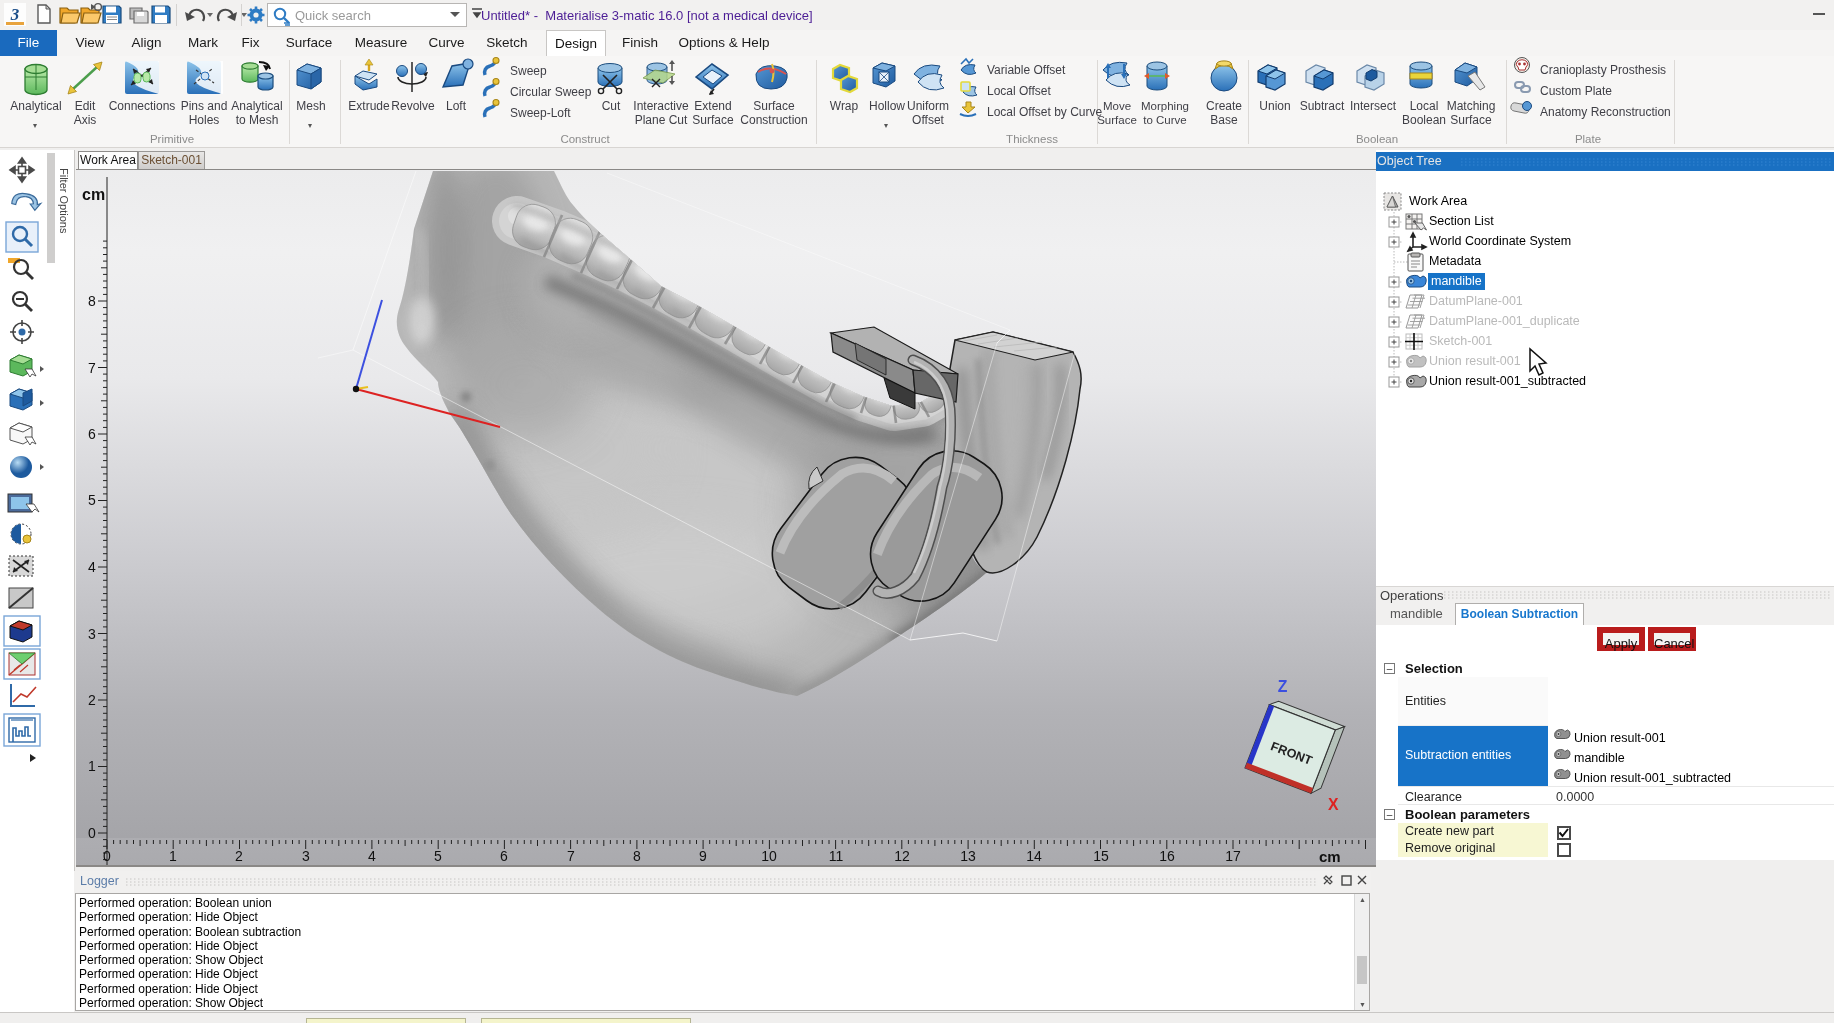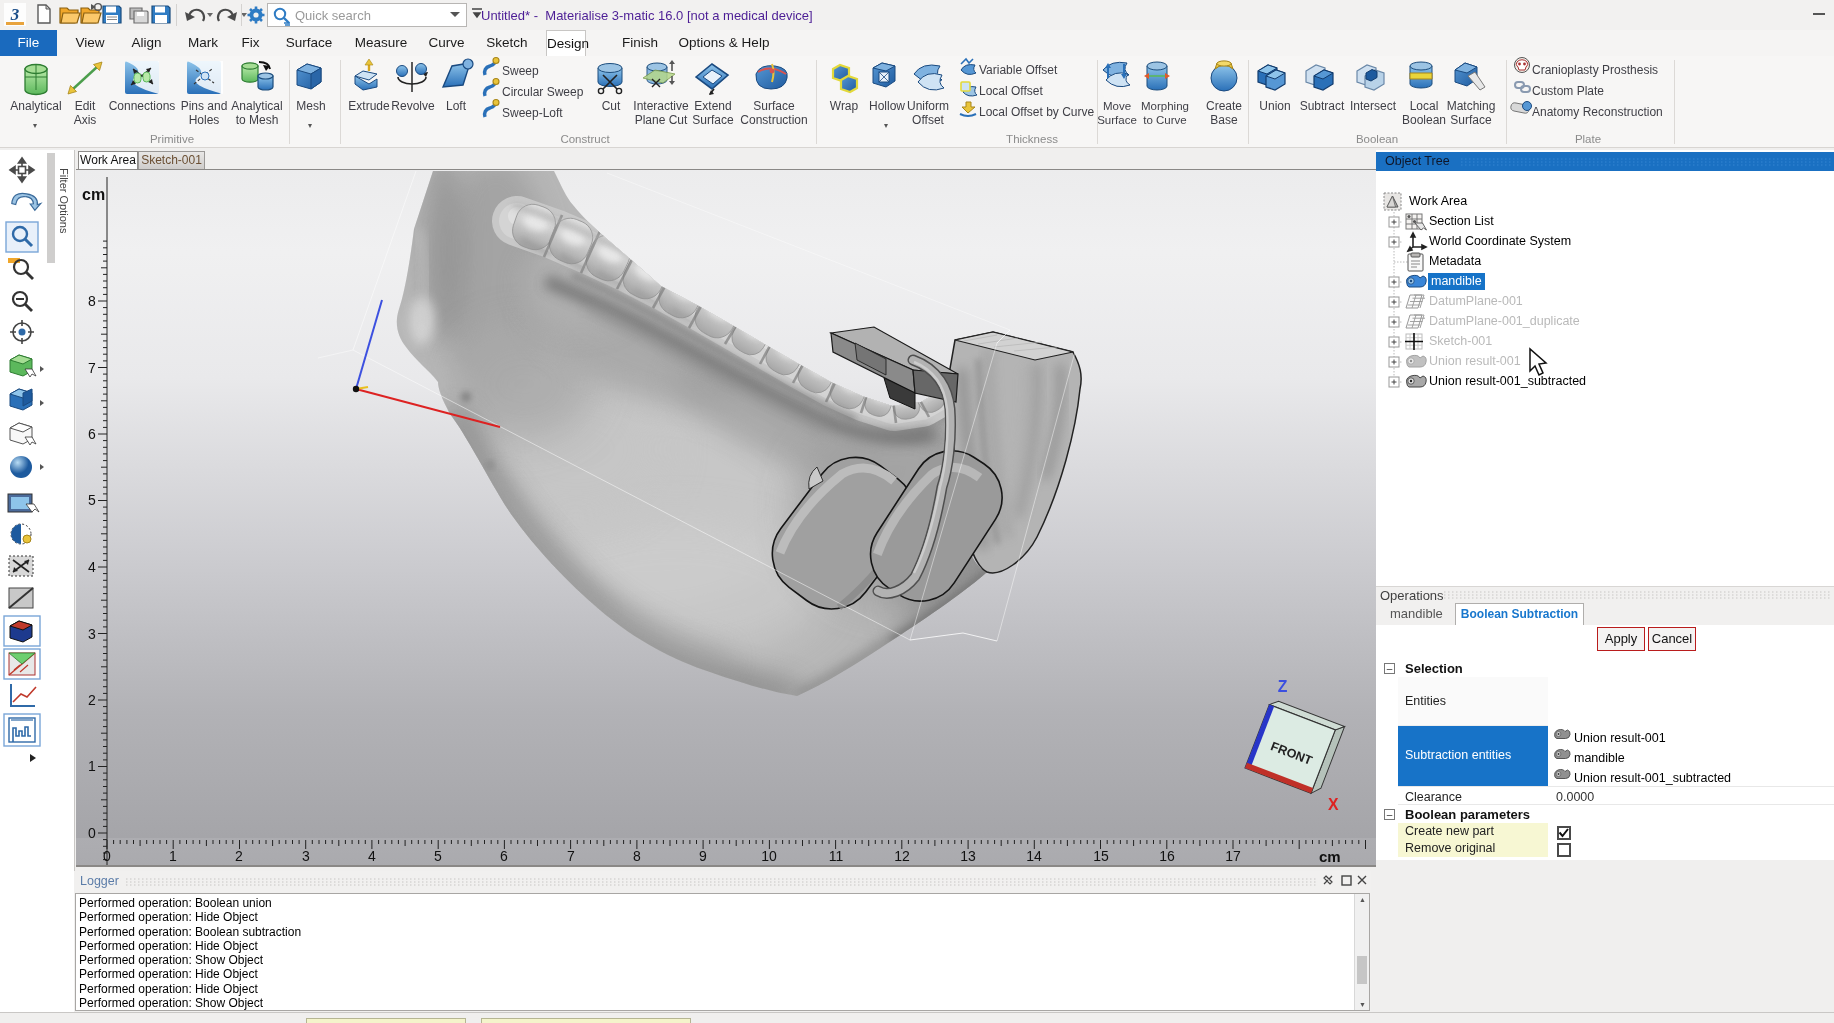--- a/index.html
+++ b/index.html
@@ -10,21 +10,21 @@
 #titlebar { position:absolute; left:0; top:0; width:1834px; height:30px; background:#f2f1f0; }
 #titlebar .ttext { position:absolute; left:481px; top:8px; font-size:13px; color:#4c1d95; }
 
 #menubar { position:absolute; left:0; top:30px; width:1834px; height:26px; background:#f5f4f3; }
 .mitem { position:absolute; top:0; height:26px; line-height:26px; font-size:13.5px; color:#1b1b1b; text-align:center; }
 #mfile { background:#1a6abe; color:#fff; }
 #mdesign { background:#ffffff; border:1px solid #c8c6c4; border-bottom:none; color:#111; }
 
 #ribbon { position:absolute; left:0; top:56px; width:1834px; height:92px; background:#f7f6f5; border-bottom:1px solid #d8d5d2; }
 .rlabel { position:absolute; font-size:12px; color:#3f3f46; text-align:center; line-height:13.5px; }
-.rsmall { position:absolute; font-size:12px; color:#3f3f46; white-space:nowrap; }
+.rsmall { position:absolute; font-size:12px; color:#3f3f46; white-space:nowrap;margin-left:8px; }
 .rgroup { position:absolute; top:77px; font-size:11.5px; color:#8b8b8b; text-align:center; }
 .rsep { position:absolute; top:4px; width:1px; height:84px; background:#dcd9d6; }
 .caret { position:absolute; font-size:8px; color:#555; }
 
 #lefttb { position:absolute; left:0; top:150px; width:75px; height:862px; background:#ffffff; border-right:1px solid #c9c7c5; }
 #filteropt { position:absolute; left:58px; top:168px; font-size:11px; color:#444; writing-mode:vertical-rl; }
 #lhandle { position:absolute; left:47px; top:153px; width:8px; height:110px; background:#cfcecd; }
 
 #vptabs { position:absolute; left:76px; top:151px; width:1300px; height:18px; background:#f0efee; }
 .vtab { position:absolute; top:0; height:18px; line-height:17px; font-size:12px; text-align:center; }
@@ -33,31 +33,31 @@
 #viewport { position:absolute; left:76px; top:169px; width:1300px; height:697px; }
 
 #logger { position:absolute; left:74px; top:871px; width:1297px; height:141px; background:#f1f0ef; }
 #loghdr { position:absolute; left:0; top:0; width:1297px; height:20px; }
 #loghdr .t { position:absolute; left:6px; top:3px; font-size:12.5px; color:#5b7ca8; }
 #logbox { position:absolute; left:1px; top:22px; width:1295px; height:118px; background:#ffffff; border:1px solid #a8a6a4; }
 #logtext { position:absolute; left:3px; top:2px; font-size:12px; line-height:14.3px; color:#000; white-space:pre; }
 
 #rpanel { position:absolute; left:1376px; top:150px; width:458px; height:862px; background:#ffffff; }
 #othdr { position:absolute; left:0; top:2px; width:458px; height:19px; background:#1a70c2; }
-#othdr .t { position:absolute; left:9px; top:2px; font-size:12.5px; color:#0f172a; }
+#othdr .t { position:absolute; left:1px; top:2px; font-size:12.5px; color:#e5e5e5; }
 #otsearch { position:absolute; left:0; top:21px; width:458px; height:20px; background:#fff; border-bottom:1px solid #e4e2e0; }
 #otsearch .ph { position:absolute; left:36px; top:3px; font-style:italic; font-size:12.5px; color:#a0a0a0; }
 .trow { position:absolute; font-size:12.5px; color:#000; white-space:nowrap; }
 .trow.dim { color:#b9b9b9; }
 #ophdr { position:absolute; left:0; top:436px; width:458px; height:17px; background:#f1f0ef; border-top:1px solid #d8d6d4; }
 #ophdr .t { position:absolute; left:4px; top:1px; font-size:13px; color:#3f3f3f; }
 #optabs { position:absolute; left:0; top:453px; width:458px; height:22px; background:#f1f0ef; }
 #optab1 { position:absolute; left:14px; top:3px; font-size:13px; color:#555; }
 #optab2 { position:absolute; left:79px; top:0px; width:129px; height:22px; background:#fff; border:1px solid #b0aeac; border-bottom:none; text-align:center; line-height:21px; font-size:12px; font-weight:bold; color:#1877cd; white-space:nowrap; }
-.opbtn { position:absolute; top:477px; height:24px; background:#f4f3f2; border:1px solid #b91c1c; font-size:13px; text-align:center; line-height:22px; color:#111; }
+.opbtn { position:absolute; top:477px; height:24px; background:#f4f3f2; border:6px solid #b91c1c; font-size:13px; text-align:center; line-height:22px; color:#111; }
 .sechdr { position:absolute; font-size:13px; font-weight:bold; color:#111; }
 .minus { position:absolute; width:11px; height:11px; border:1px solid #777; background:#fff; font-size:10px; line-height:9px; text-align:center; color:#333; }
 .cell { position:absolute; font-size:12.5px; }
 #subcell { background:#1773c8; color:#fff; }
 .ycell { background:#f7f7d3; }
 .cbx { position:absolute; width:14px; height:14px; background:#fff; border:2px solid #4a4a4a; }
 
 #statusbar { position:absolute; left:0; top:1012px; width:1834px; height:11px; background:#f0efee; border-top:1px solid #c9c7c5; }
 .chip { position:absolute; top:5px; height:6px; background:#f4f4cb; border:1px solid #b5b593; }
 </style>
@@ -134,21 +134,21 @@
   <div id="menubar">
     <div class="mitem" id="mfile" style="left:0px;width:57px;">File</div>
     <div class="mitem" style="left:63px;width:54px;">View</div>
     <div class="mitem" style="left:120px;width:53px;">Align</div>
     <div class="mitem" style="left:178px;width:50px;">Mark</div>
     <div class="mitem" style="left:232px;width:37px;">Fix</div>
     <div class="mitem" style="left:275px;width:68px;">Surface</div>
     <div class="mitem" style="left:347px;width:68px;">Measure</div>
     <div class="mitem" style="left:419px;width:55px;">Curve</div>
     <div class="mitem" style="left:478px;width:58px;">Sketch</div>
-    <div class="mitem" id="mdesign" style="left:546px;width:40px;">Design</div>
+    <div class="mitem" id="mdesign" style="left:546px;width:60px;">Design</div>
     <div class="mitem" style="left:610px;width:60px;">Finish</div>
     <div class="mitem" style="left:676px;width:96px;">Options &amp; Help</div>
   </div>
   <div id="ribbon">
     <svg class="abs" style="left:0;top:0" width="1834" height="91" viewBox="0 0 1834 91">
       <defs>
         <linearGradient id="grn" x1="0" y1="0" x2="0" y2="1">
             <stop offset="0" stop-color="#b8e9a8"></stop>
             <stop offset="1" stop-color="#5cb85c"></stop>
           </linearGradient>

